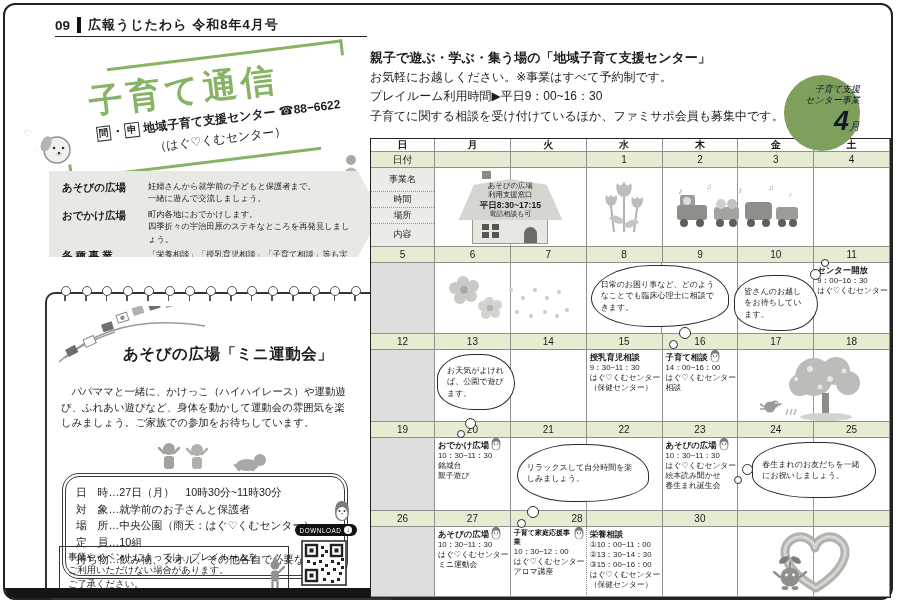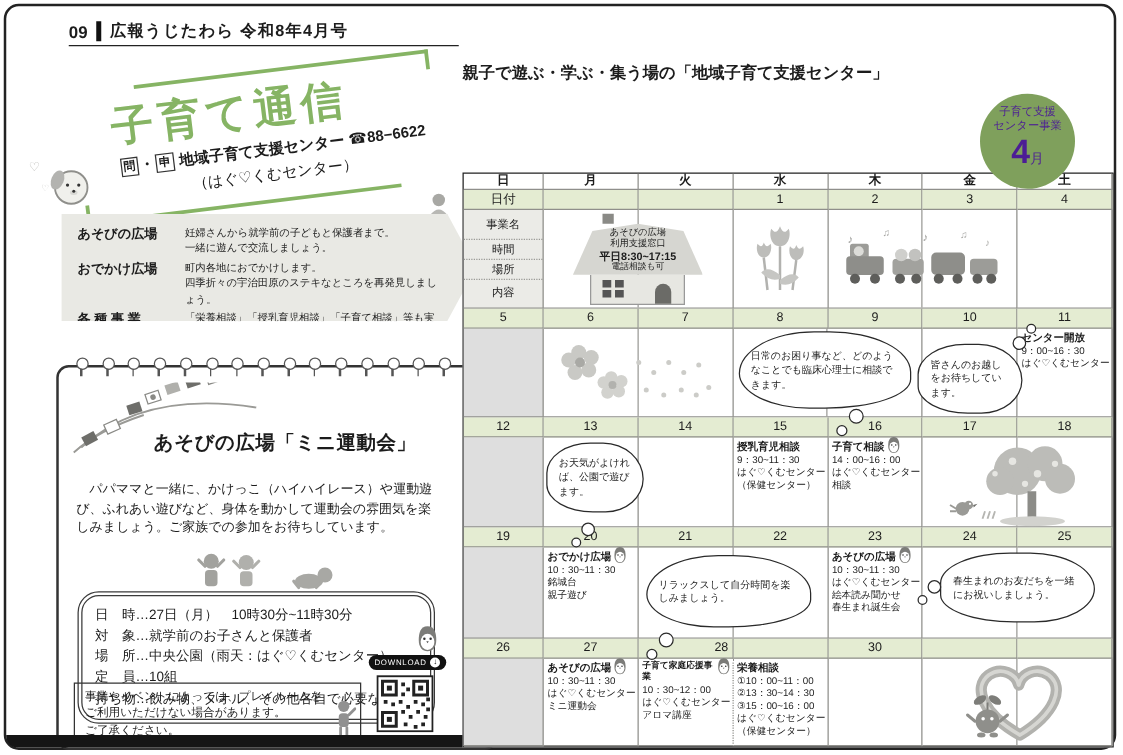--- a/index.html
+++ b/index.html
@@ -41,21 +41,21 @@
   .nb-caution{position:absolute;left:12px;top:252px;width:230px;height:46px;border:1.6px solid #333;padding:4px 26px 4px 8px;font-size:9.3px;line-height:1.45;box-sizing:border-box;}
   .pill{position:absolute;left:248px;top:230px;width:62px;height:12px;background:#111;border-radius:6px;color:#fff;font-size:6.3px;letter-spacing:.6px;display:flex;align-items:center;justify-content:center;gap:3px;}
   .pill .circ{width:8px;height:8px;background:#fff;color:#111;border-radius:50%;font-size:6.5px;line-height:8px;text-align:center;}
   .qr{position:absolute;left:254px;top:246px;}
   .peng-note{position:absolute;left:286px;top:206px;}
   .person{position:absolute;right:3px;bottom:2px;}
 
   
   .intro-title{position:absolute;left:365px;top:44px;font-size:13px;font-weight:bold;}
   .intro-lines{position:absolute;left:365px;top:63px;font-size:12px;line-height:1.62;}
-  .badge{position:absolute;left:779px;top:70px;width:76px;height:76px;border-radius:50%;background:#7fa05c;color:#4c1d95;text-align:center;z-index:6;padding-top:9px;box-sizing:border-box;}
+  .badge{position:absolute;left:779px;top:70px;width:76px;height:76px;border-radius:50%;background:#7fa05c;color:#0f172a;text-align:right;z-index:6;padding-top:9px;box-sizing:border-box;font-style:italic;}
   .badge .b1{font-size:9px;line-height:1.25;}
   .badge .mo{font-size:27px;font-weight:bold;line-height:1;margin-top:1px;}
   .badge .mo small{font-size:11px;font-weight:normal;}
 
   
   .cal{position:absolute;left:365px;top:133px;width:521px;border:1.6px solid #222;background:#fff;z-index:3;
        display:grid;grid-template-columns:64px repeat(6,1fr);
        grid-template-rows:13px 16px 79px 16px 71px 16px 72px 16px 73px 16px 70px;box-sizing:border-box;}
   .cell{border-right:1px solid #8f8f8b;border-bottom:1px solid #8f8f8b;box-sizing:border-box;font-size:8px;position:relative;}
   .hcell{font-size:10px;font-weight:bold;text-align:center;line-height:12px;}
@@ -265,20 +265,25 @@
       <svg class="person" width="20" height="30">
         <circle cx="10" cy="6" r="4.5" fill="#919191"></circle>
         <rect x="6" y="11.5" width="8" height="11" rx="3" fill="#919191"></rect>
         <path d="M14 13 L19 8" stroke="#919191" stroke-width="2.2" stroke-linecap="round"></path>
         <path d="M7.5 23 L7.5 29 M12.5 23 L12.5 29" stroke="#919191" stroke-width="2.2" stroke-linecap="round"></path>
       </svg>
     </div>
   </div>
 
   <div class="intro-title">親子で遊ぶ・学ぶ・集う場の「地域子育て支援センター」</div>
+  <div class="intro-lines">
+    <div>お気軽にお越しください。※事業はすべて予約制です。</div>
+    <div>プレイルーム利用時間▶平日9：00~16：30</div>
+    <div>子育てに関する相談を受け付けているほか、ファミサポ会員も募集中です。</div>
+  </div>
 
   <div class="badge">
     <div class="b1">子育て支援</div>
     <div class="b1">センター事業</div>
     <div class="mo"><span>4</span><small>月</small></div>
   </div>
 
   <div class="cal">
 
     <div class="cell hcell">日</div>

